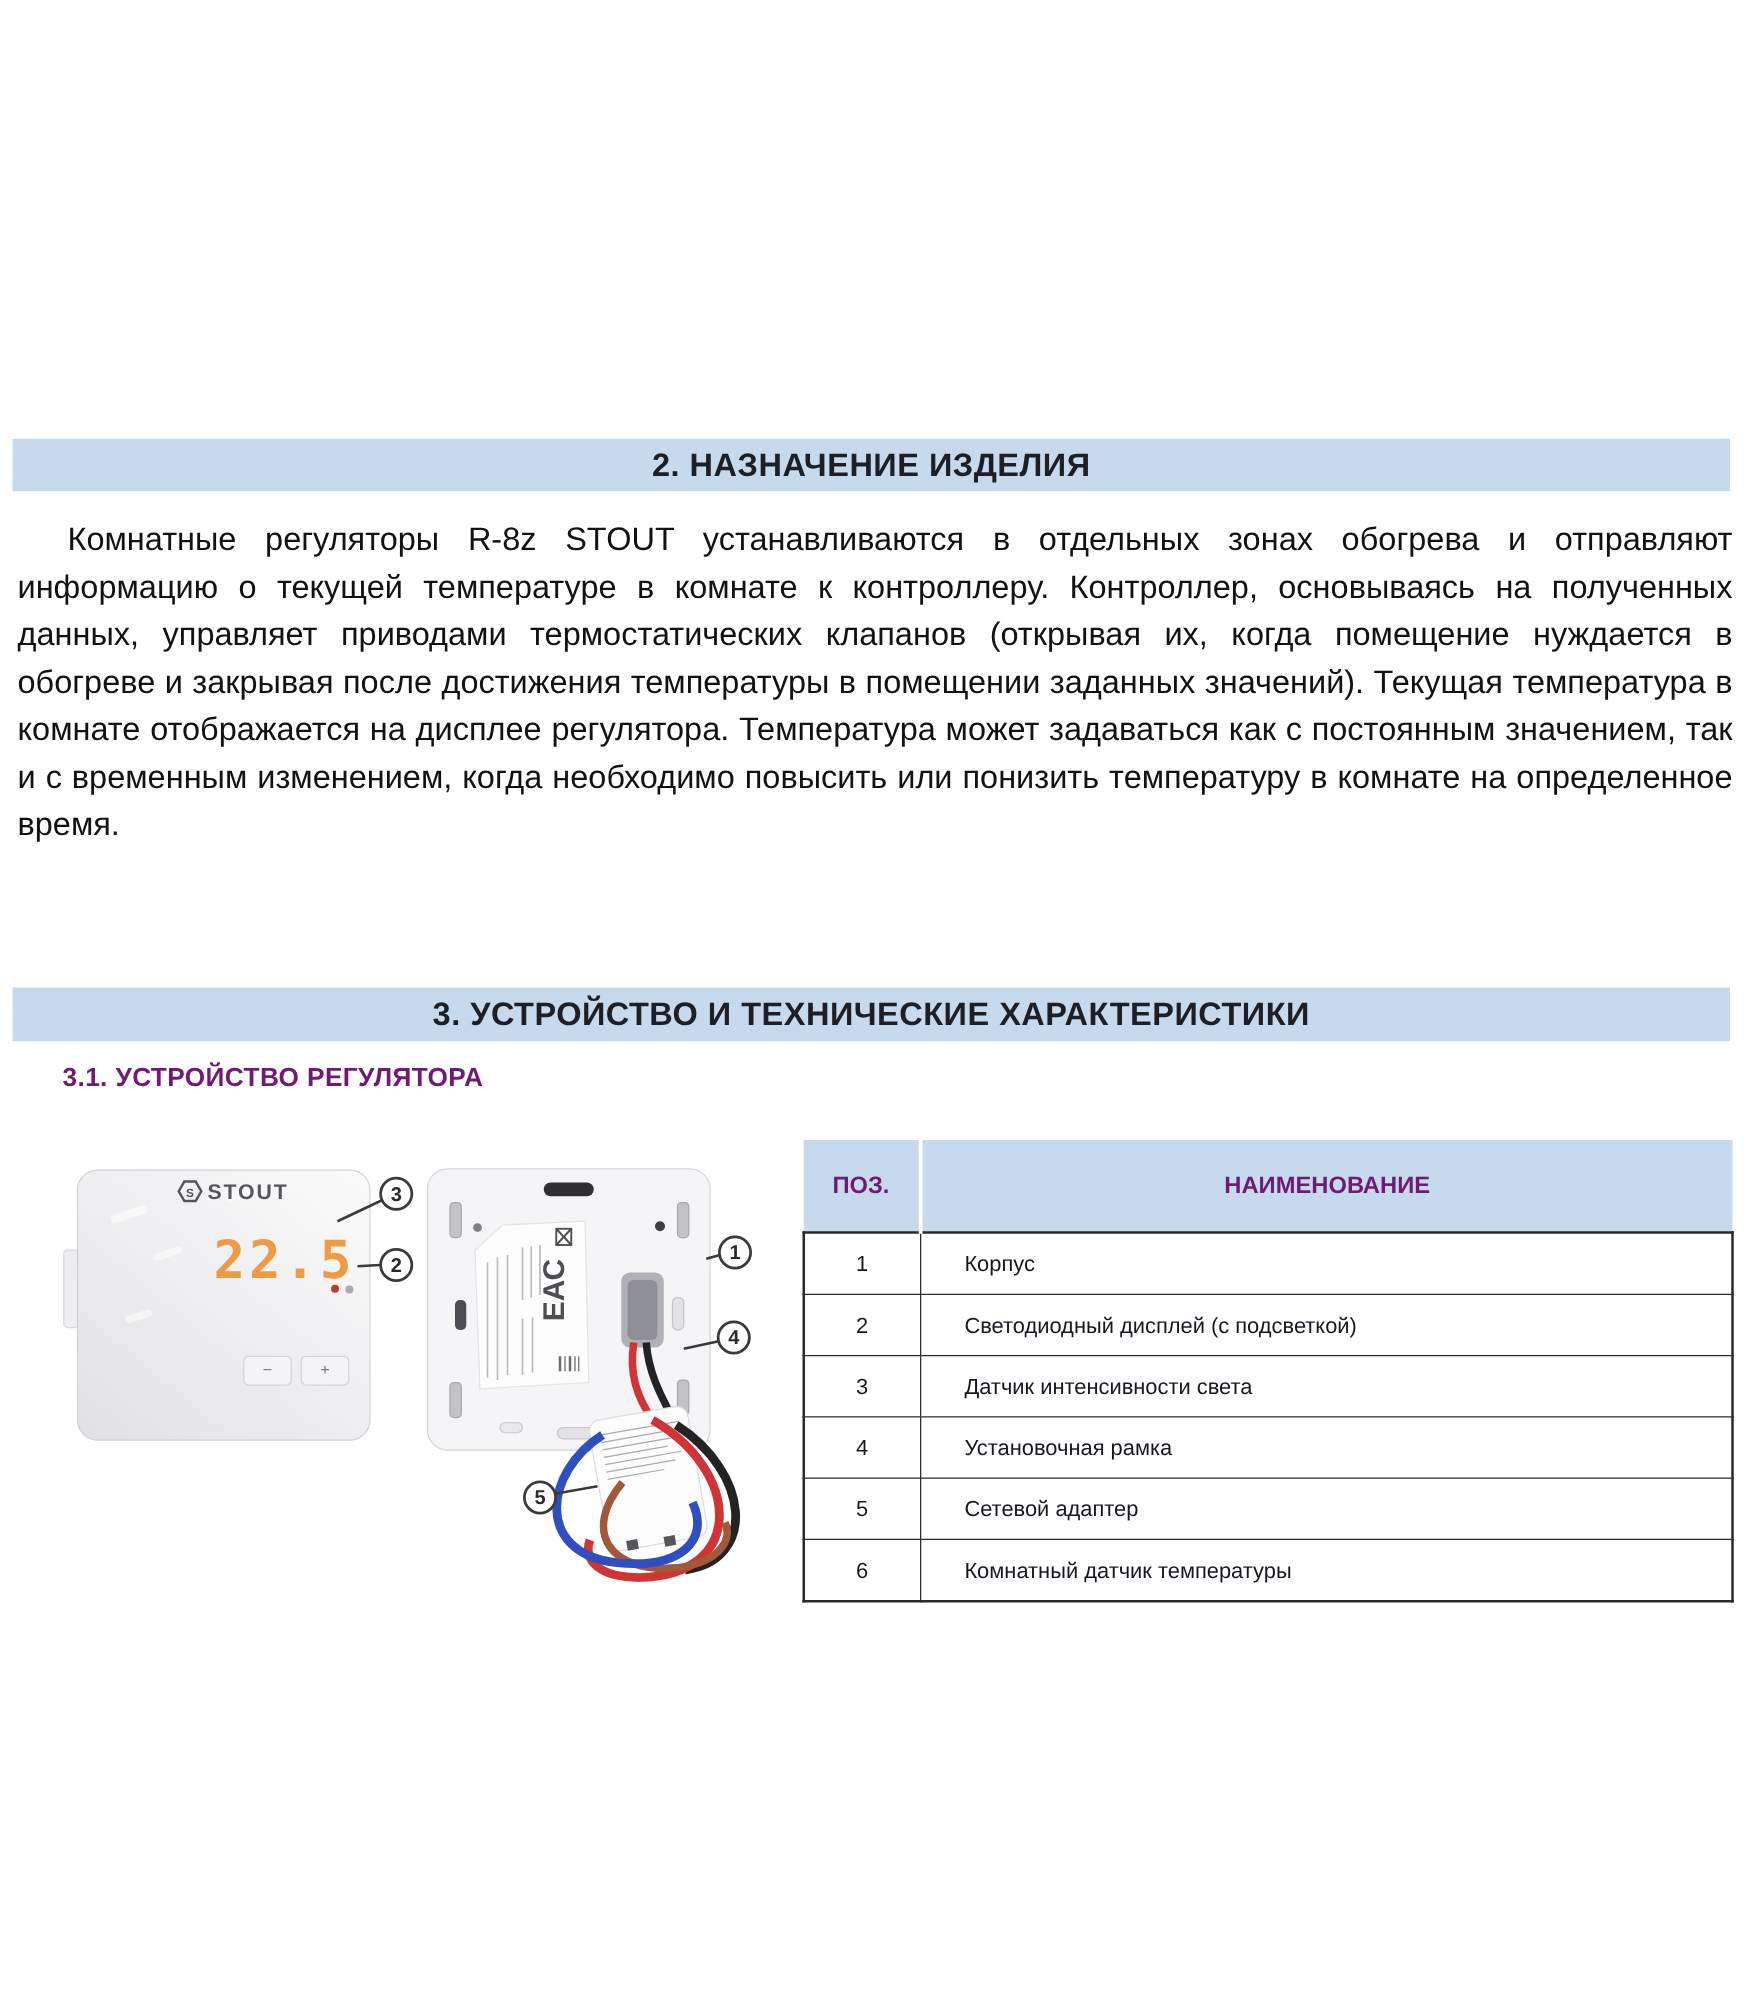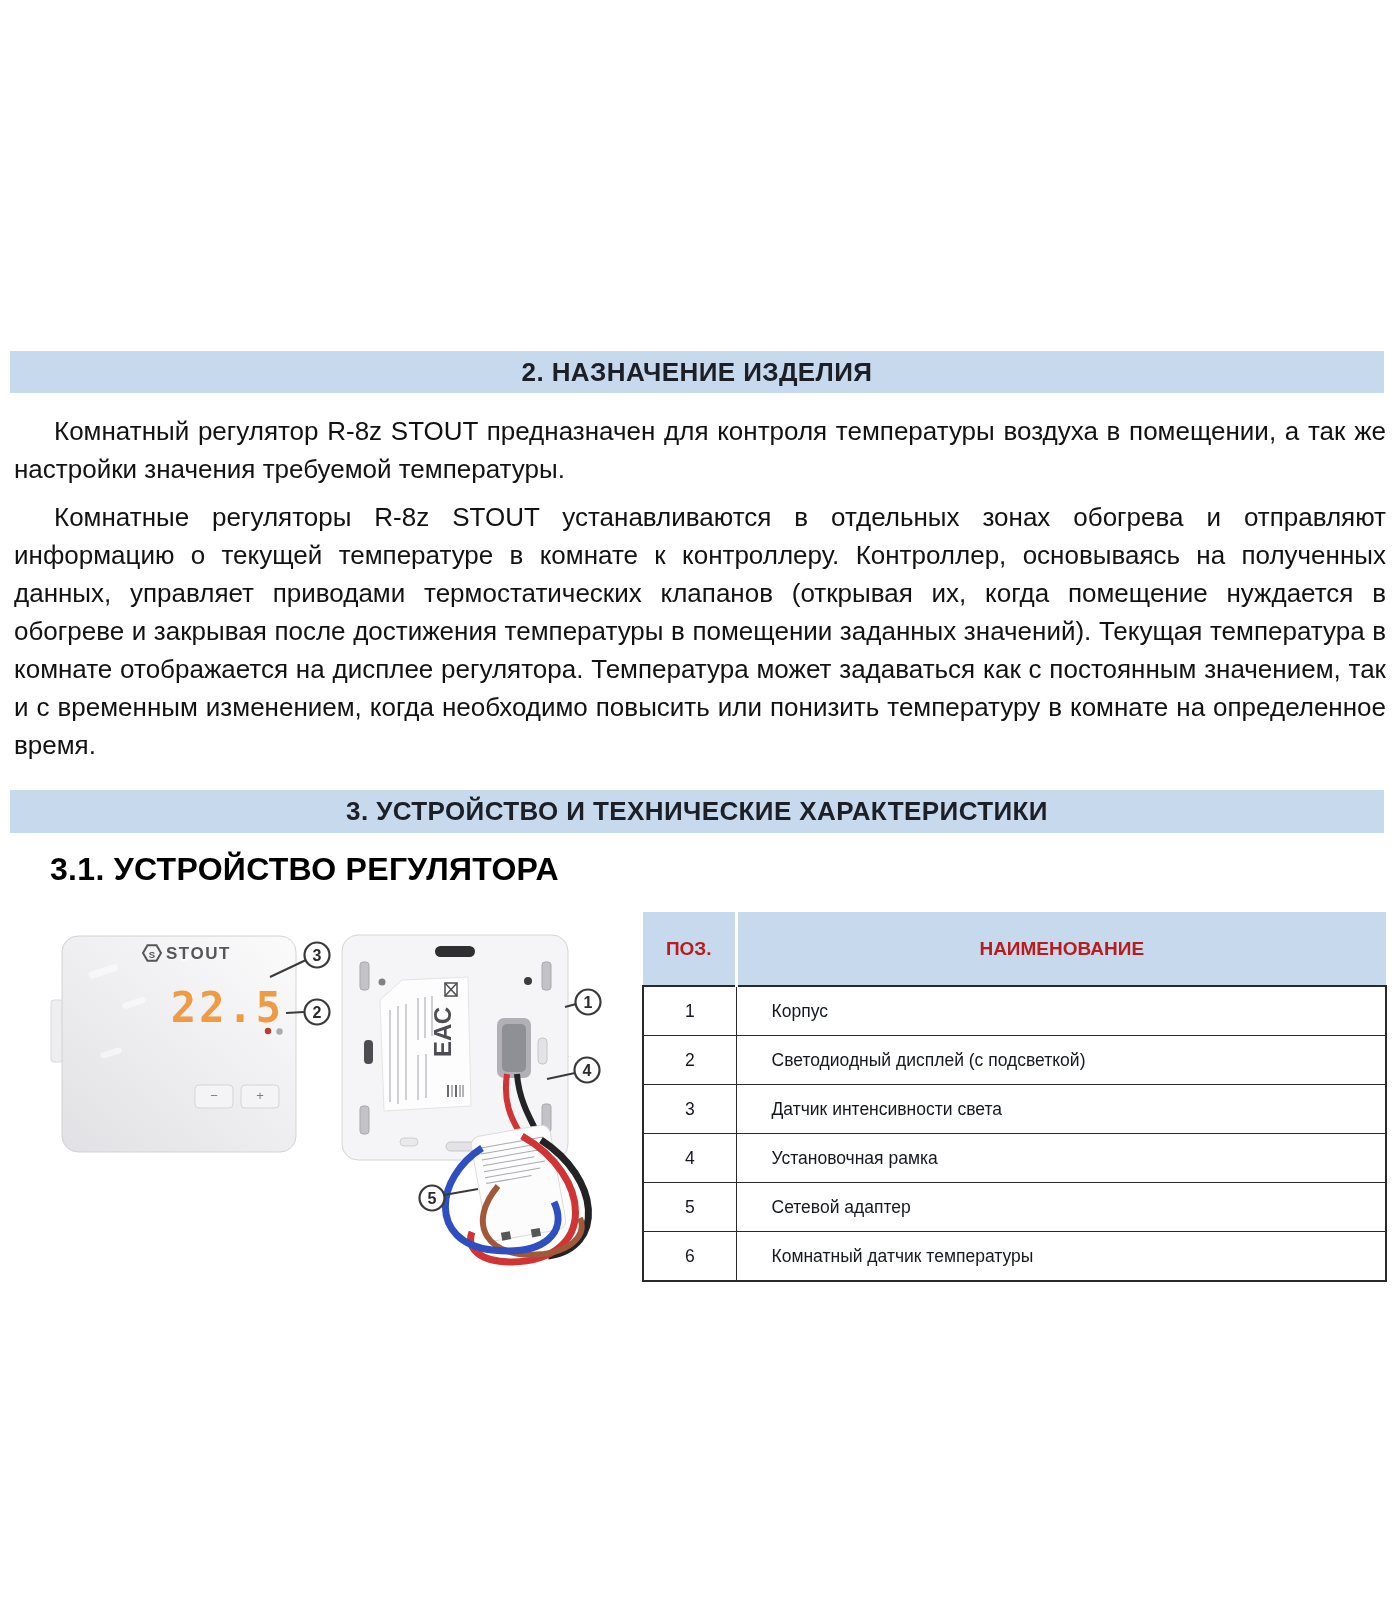--- a/index.html
+++ b/index.html
@@ -16,51 +16,50 @@
 
   .bodytext{
     position:absolute;left:14px;top:412px;width:1372px;
     font-size:26px;line-height:38px;color:#121212;text-align:justify;
   }
   .bodytext p{margin:0;text-indent:40px;}
   .bodytext p + p{margin-top:10px;}
 
   .subhead{
     position:absolute;left:50px;top:851px;
-    font-size:32px;font-weight:700;color:#000000;letter-spacing:.3px;
+    font-size:21px;font-weight:700;color:#701a75;letter-spacing:.3px;
   }
 
   .fig{position:absolute;left:30px;top:880px;}
 
   table.pos-table{
     position:absolute;left:642px;top:912px;width:743px;
     border-collapse:collapse;table-layout:fixed;
   }
   .pos-table col.c1{width:93px;}
   .pos-table col.c2{width:650px;}
   .pos-table th{
     background:#c6d9ed;height:71px;border:none;
-    font-size:19px;font-weight:700;color:#b91c1c;
+    font-size:19px;font-weight:700;color:#701a75;
   }
   .pos-table th.poshead{border-right:3px solid #ffffff;}
   .pos-table tbody{border:2px solid #2a2a2a;}
   .pos-table td{
     border:1px solid #2a2a2a;height:46px;
     font-size:17.5px;color:#15181e;background:#ffffff;vertical-align:middle;
   }
   .pos-table td.pos{text-align:center;}
   .pos-table td.name{padding-left:35px;}
 </style>
 </head>
 <body>
 
 <div class="band" id="band2">2. НАЗНАЧЕНИЕ ИЗДЕЛИЯ</div>
 
 <div class="bodytext">
-  <p>Комнатный регулятор R-8z STOUT предназначен для контроля температуры воздуха в помещении, а так же настройки значения требуемой температуры.</p>
   <p>Комнатные регуляторы R-8z STOUT устанавливаются в отдельных зонах обогрева и отправляют информацию о текущей температуре в комнате к контроллеру. Контроллер, основываясь на полученных данных, управляет приводами термостатических клапанов (открывая их, когда помещение нуждается в обогреве и закрывая после достижения температуры в помещении заданных значений). Текущая температура в комнате отображается на дисплее регулятора. Температура может задаваться как с постоянным значением, так и с временным изменением, когда необходимо повысить или понизить температуру в комнате на определенное время.</p>
 </div>
 
 <div class="band" id="band3">3. УСТРОЙСТВО И ТЕХНИЧЕСКИЕ ХАРАКТЕРИСТИКИ</div>
 
 <div class="subhead">3.1. УСТРОЙСТВО РЕГУЛЯТОРА</div>
 
 <svg class="fig" width="620" height="420" viewBox="0 0 620 420">
   <defs>
     <linearGradient id="gFront" x1="0" y1="1" x2="0.9" y2="0">

